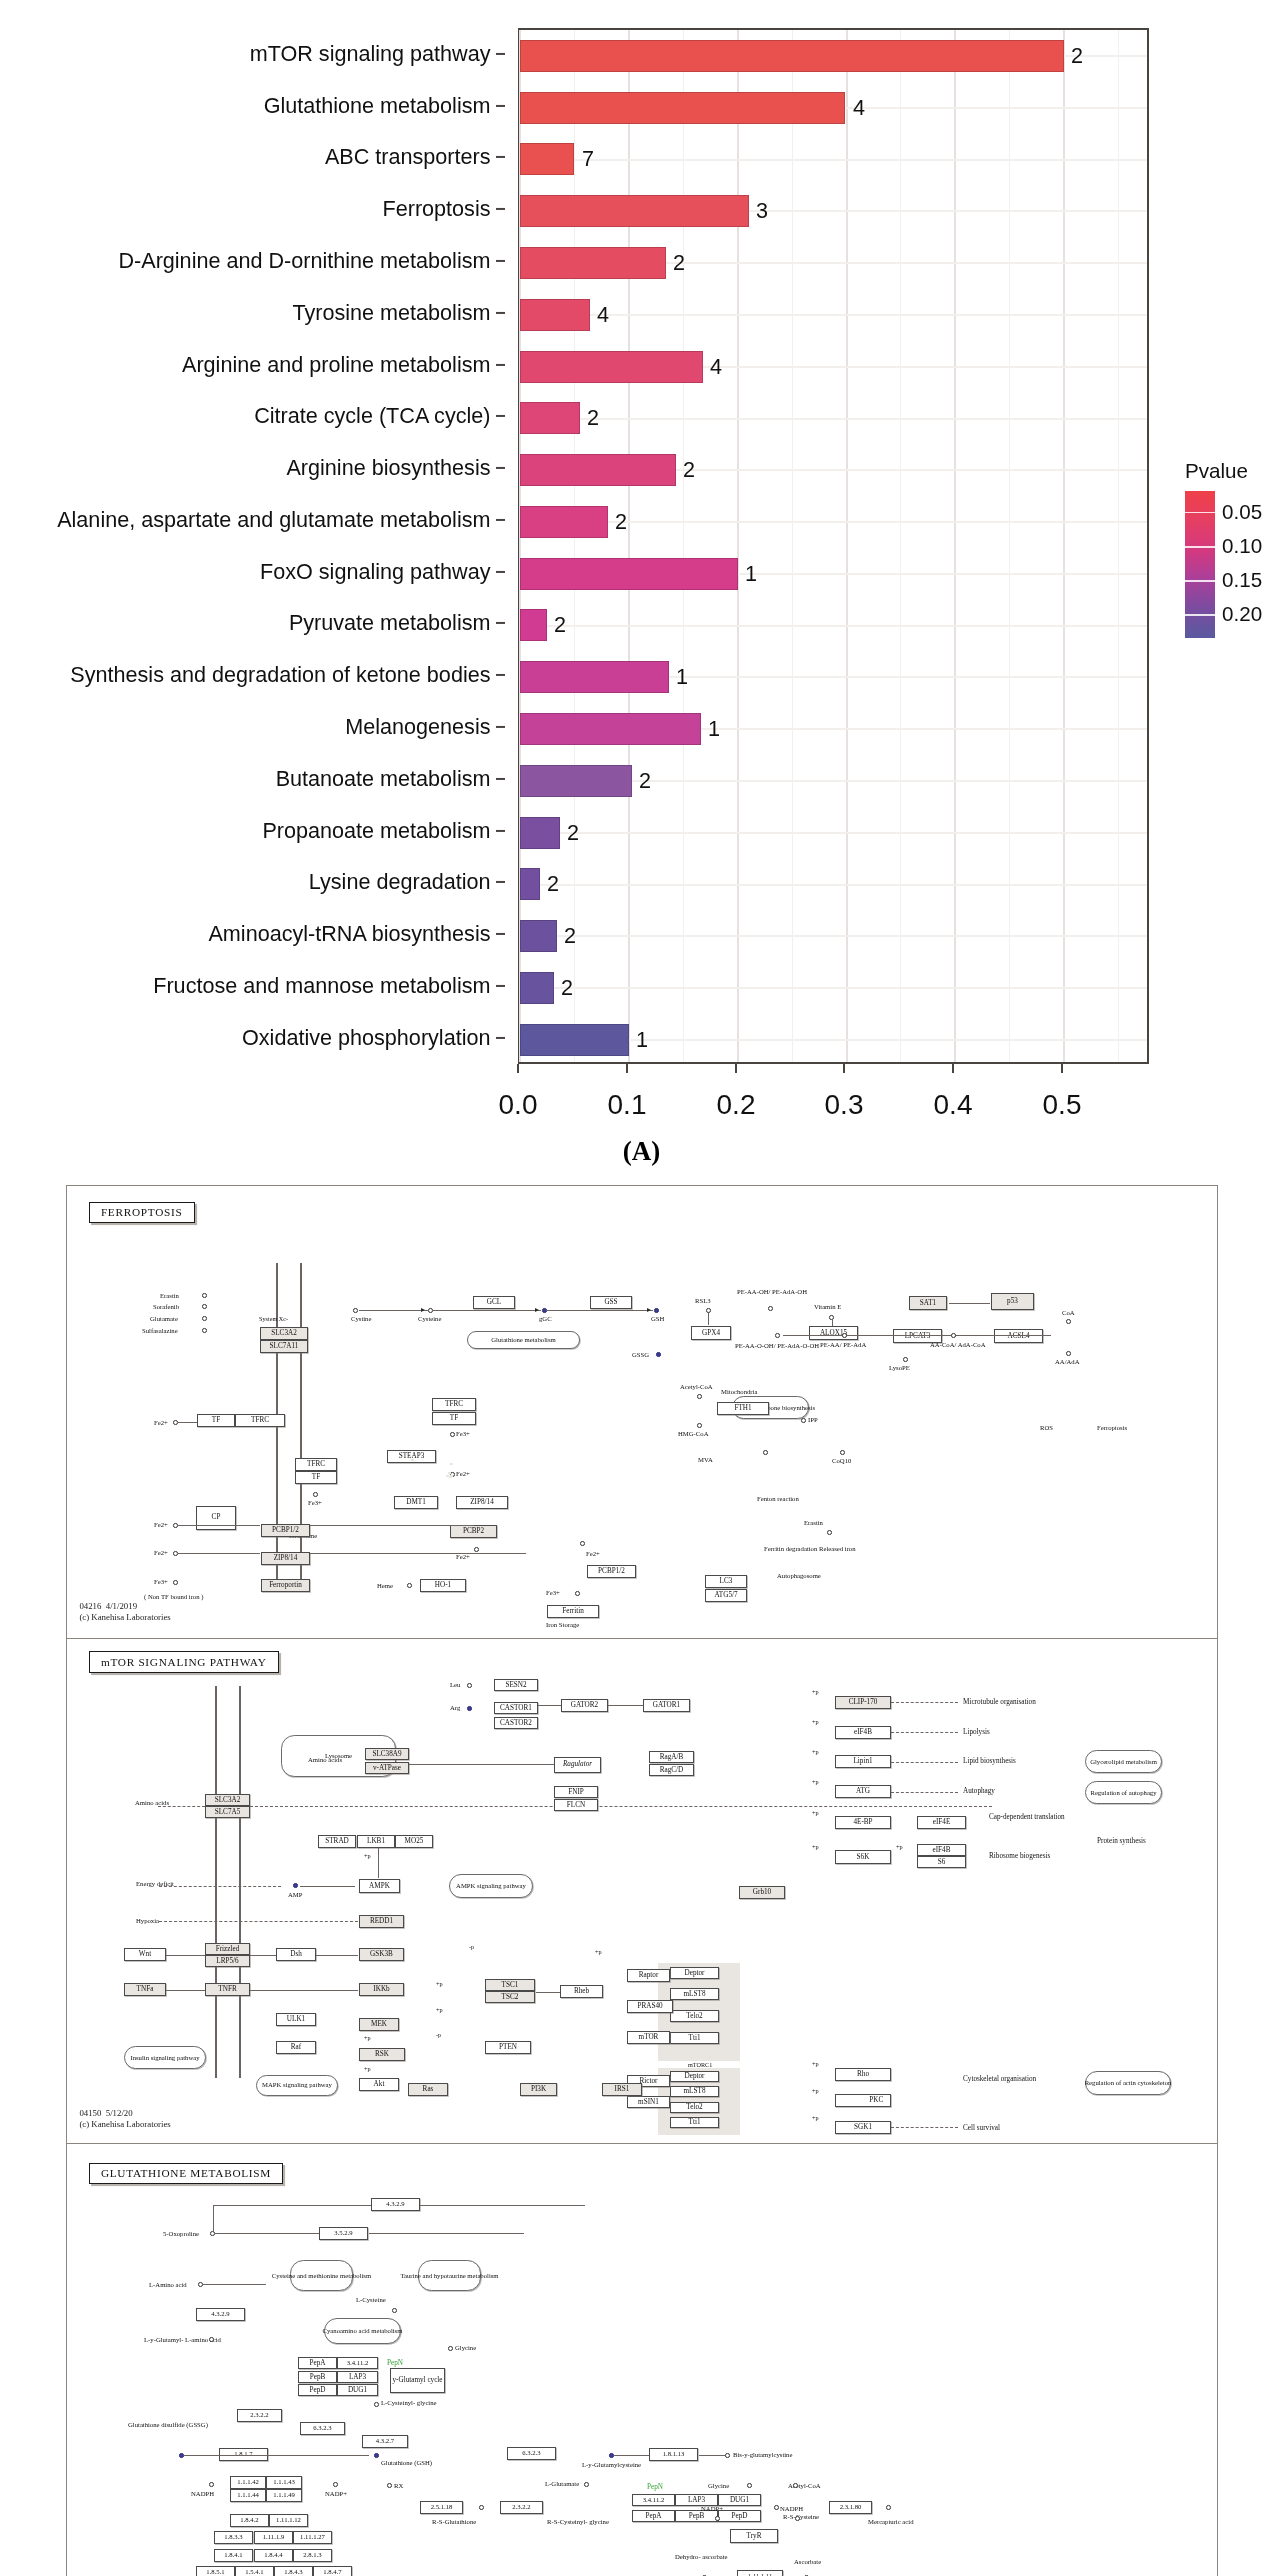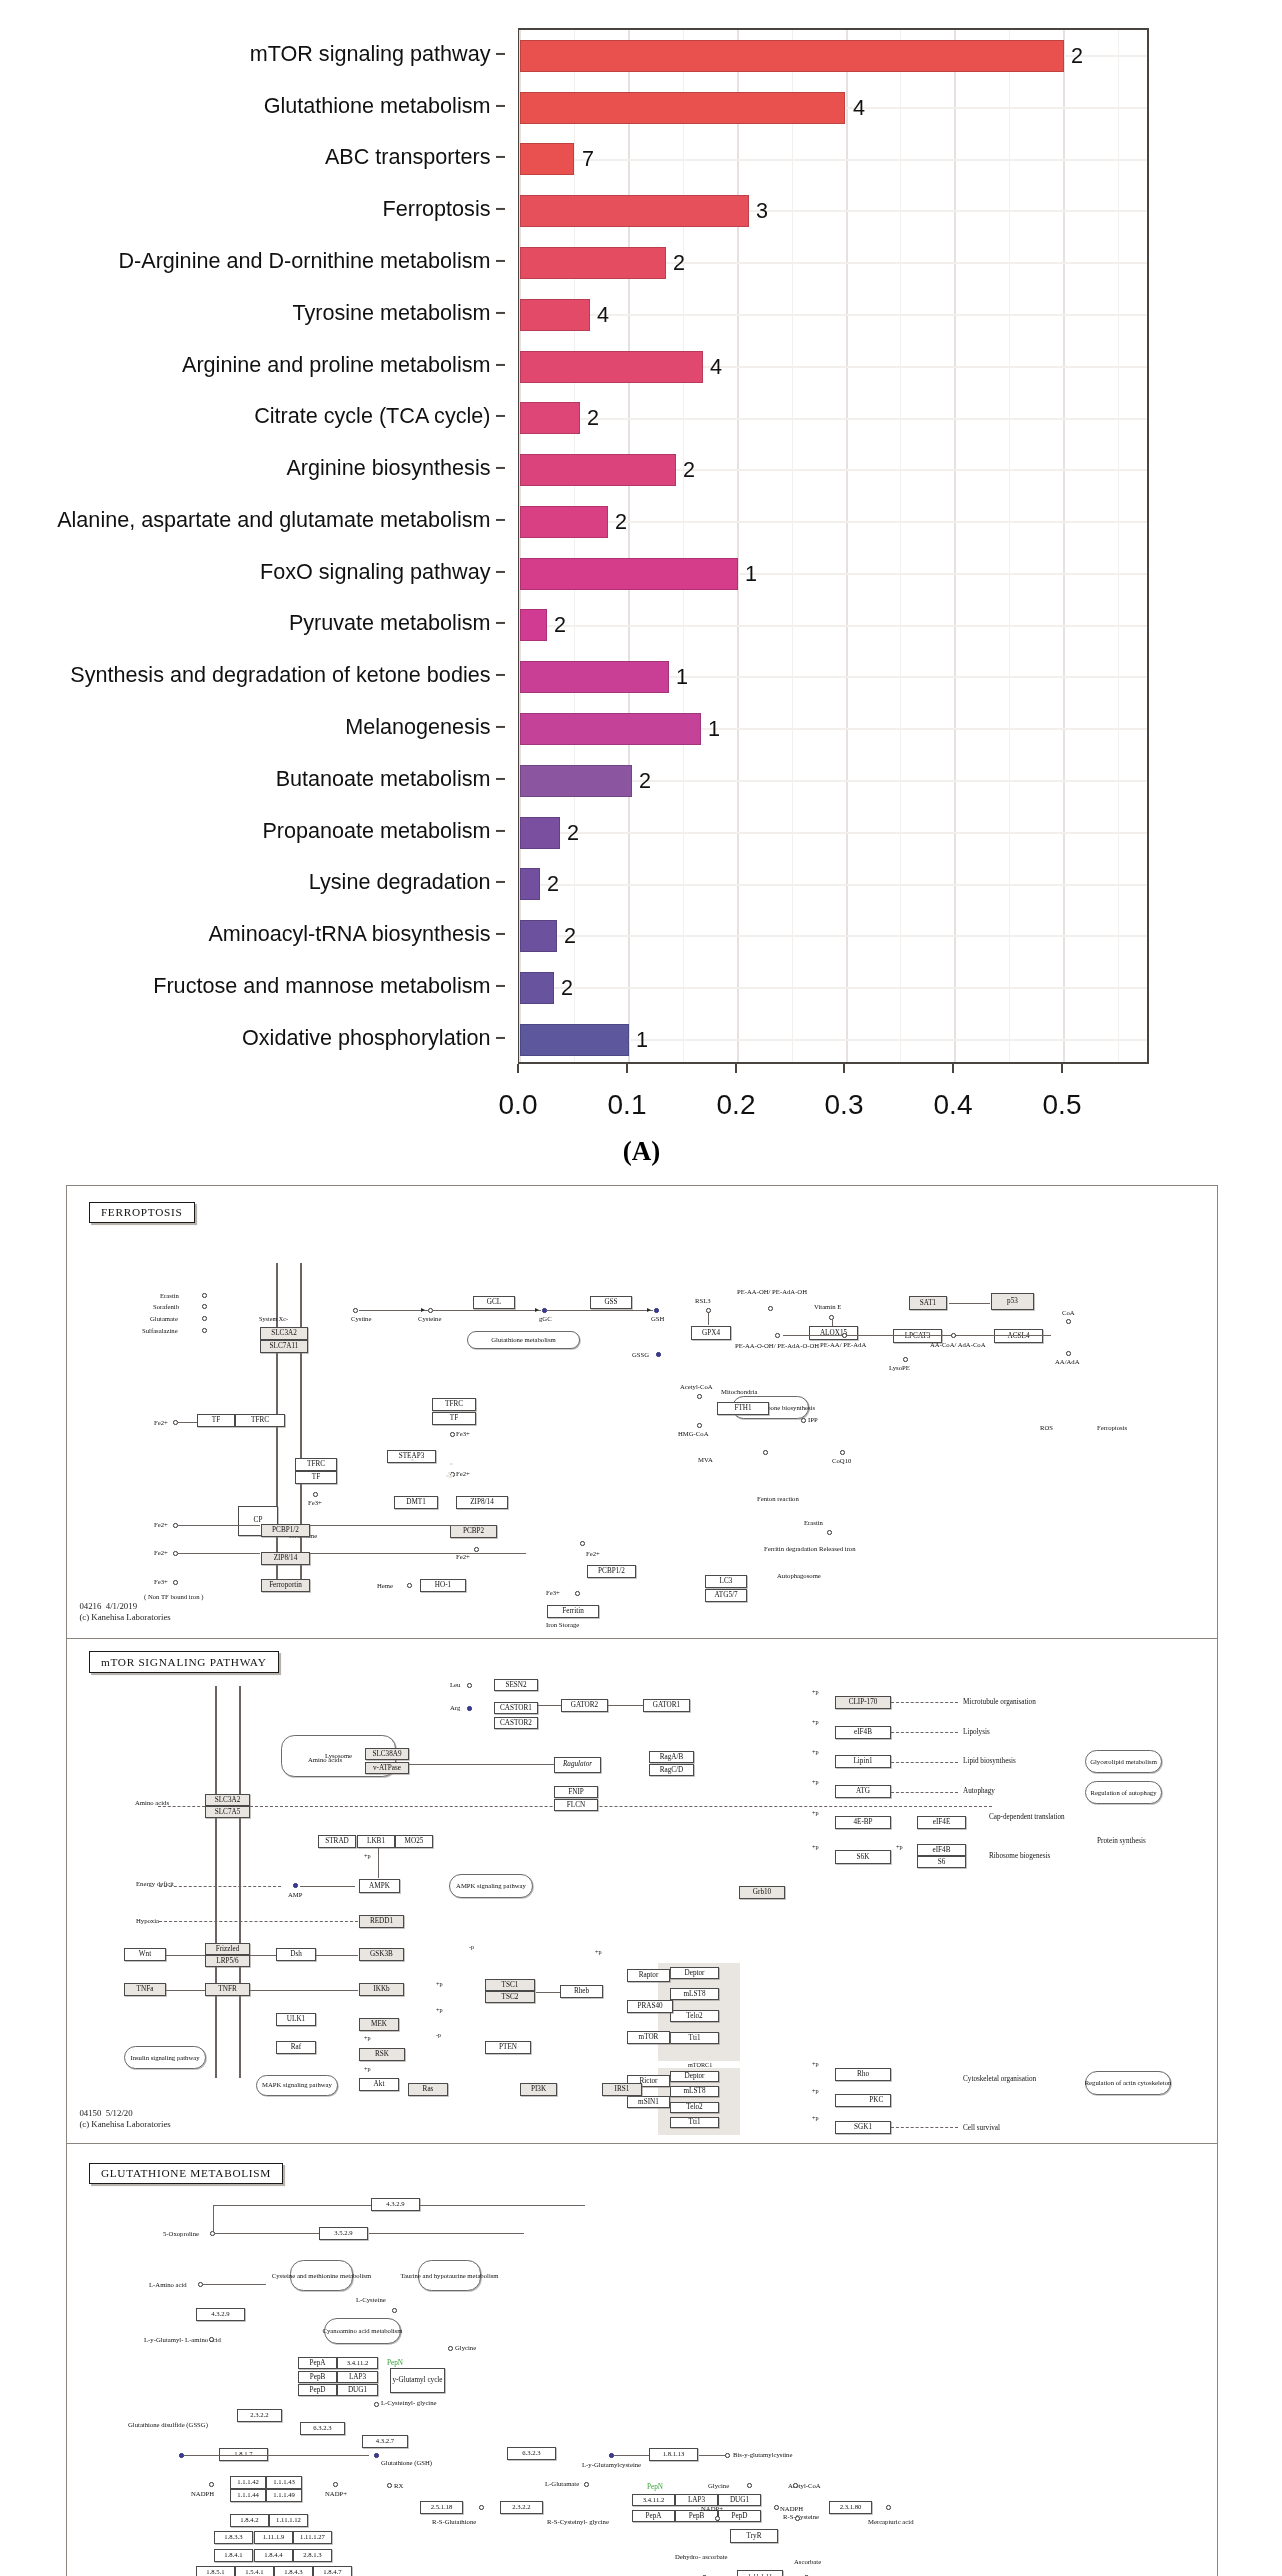--- a/index.html
+++ b/index.html
@@ -344,20 +344,34 @@
         <div class="xtick-mark" style="left: 217px;"></div>
         <div class="xtick-label" style="left: 218px;">0.2</div>
         <div class="xtick-mark" style="left: 325px;"></div>
         <div class="xtick-label" style="left: 326px;">0.3</div>
         <div class="xtick-mark" style="left: 434px;"></div>
         <div class="xtick-label" style="left: 435px; text-align: center;">0.4</div>
         <div class="xtick-mark" style="left: 543px;"></div>
         <div class="xtick-label" style="left: 544px;">0.5</div>
       </div>
 
+    <div id="legend">
+      <div id="legend-title">Pvalue</div>
+      <div id="legend-body">
+        <div id="legend-gradient"></div>
+      <div class="legend-notch" style="top: 20.5px;"></div>
+          <div class="legend-tick-label" style="top: 20.5px;">0.05</div>
+          <div class="legend-notch" style="top: 55px;"></div>
+          <div class="legend-tick-label" style="top: 55px;">0.10</div>
+          <div class="legend-notch" style="top: 89px;"></div>
+          <div class="legend-tick-label" style="top: 89px;">0.15</div>
+          <div class="legend-notch" style="top: 123px;"></div>
+          <div class="legend-tick-label" style="top: 123px;">0.20</div>
+        </div>
+    </div>
   </div>
 
   <div id="label-a">(A)</div>
 </div>
 
 <div id="panel-b">
   <div id="kegg-frame">
 
     <div class="kegg-map" id="map-ferroptosis">
       <div class="map-title" style="left:21.6px; top:15.5px;">FERROPTOSIS</div>
@@ -450,21 +464,21 @@
       <div class="cpd-dot" style="left:773px; top:264px;"></div>
       <div class="cpd" style="left:765px; top:271px;">CoQ10</div>
 
       <div class="cpd" style="left:973px; top:238px;">ROS</div>
       <div class="cpd" style="left:1030px; top:238px;">Ferroptosis</div>
 
       <div class="cpd" style="left:87px; top:233px;">Fe2+</div>
       <div class="cpd-dot" style="left:106px; top:234px;"></div>
       <div class="gene" style="left:130px; top:228px; width:38px; height:13.4px;">TF</div>
       <div class="gene" style="left:168px; top:228px; width:50px; height:13.4px;">TFRC</div>
-      <div class="gene" style="left:129px; top:320px; width:40px; height:30px;margin-left:42px;">CP</div>
+      <div class="gene" style="left:129px; top:320px; width:40px; height:24px;">CP</div>
 
       <div class="gene" style="left:228px; top:272px; width:42px; height:13.4px;">TFRC</div>
       <div class="gene" style="left:228px; top:285px; width:42px; height:13.4px;">TF</div>
       <div class="cpd-dot" style="left:246px; top:306px;"></div>
       <div class="cpd" style="left:241px; top:313px;">Fe3+</div>
       <div class="cpd" style="left:222px; top:346px;">Endosome</div>
 
       <div class="gene" style="left:365px; top:212px; width:44px; height:13.4px;">TFRC</div>
       <div class="gene" style="left:365px; top:226px; width:44px; height:13.4px;">TF</div>
       <div class="cpd-dot" style="left:383px; top:246px;"></div>

